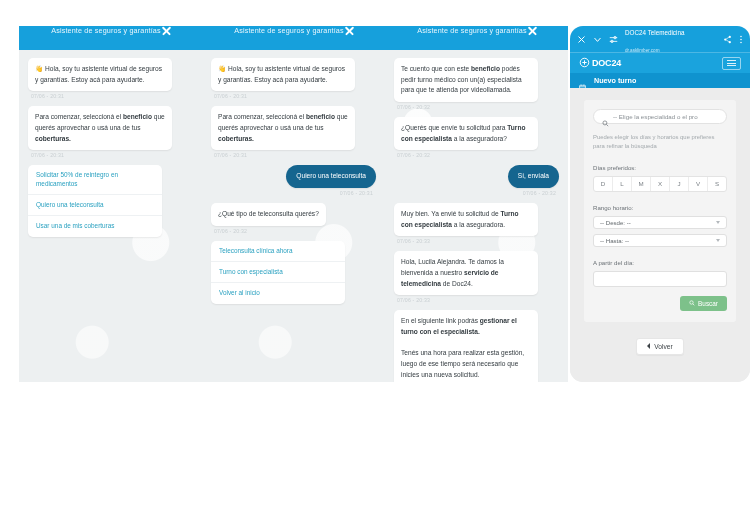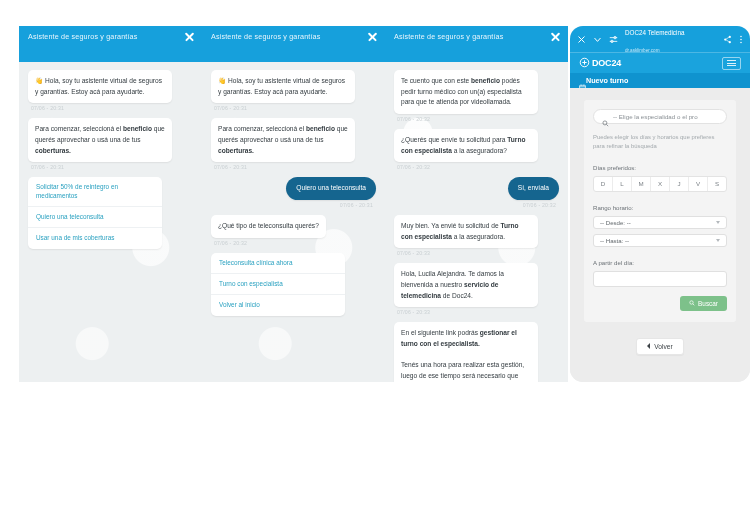--- a/index.html
+++ b/index.html
@@ -30,26 +30,26 @@
     overflow: hidden;
     display: flex;
     flex-direction: column;
   }
   #panel-1 { left: 19px; }
   #panel-2 { left: 202px; }
   #panel-3 { left: 385px; }
 
   .panel-header {
     flex: 0 0 auto;
-    height: 36px;
+    height: 24px;
     background: #16a0dc;
     color: #ffffff;
     display: flex;
     align-items: center;
-    justify-content: space-between;
+    justify-content: center;
     padding: 0 7px 16px 9px;
     box-sizing: border-box;
   }
   .panel-header .title {
     font-size: 7.2px;
     letter-spacing: 0.15px;
     color: #e8f6fd;
     white-space: nowrap;
   }
   .close-x {
@@ -189,21 +189,21 @@
     cursor: pointer;
   }
   .hamburger i { display: block; width: 9px; height: 1px; background: rgba(255,255,255,0.85); }
 
   .doc-subbar {
     flex: 0 0 auto;
     height: 15px;
     background: #0f93cf;
     display: flex;
     align-items: center;
-    gap: 0;
+    gap: 8px;
     padding: 0 9px;
     box-sizing: border-box;
   }
   .doc-subbar .cal-icon { width: 7px; height: 7px; }
   .doc-subbar .label { font-size: 7.2px; color: #ffffff; font-weight: bold; }
 
   .doc-content {
     flex: 1 1 auto;
     background: #ececec;
     padding: 12px 14px;

